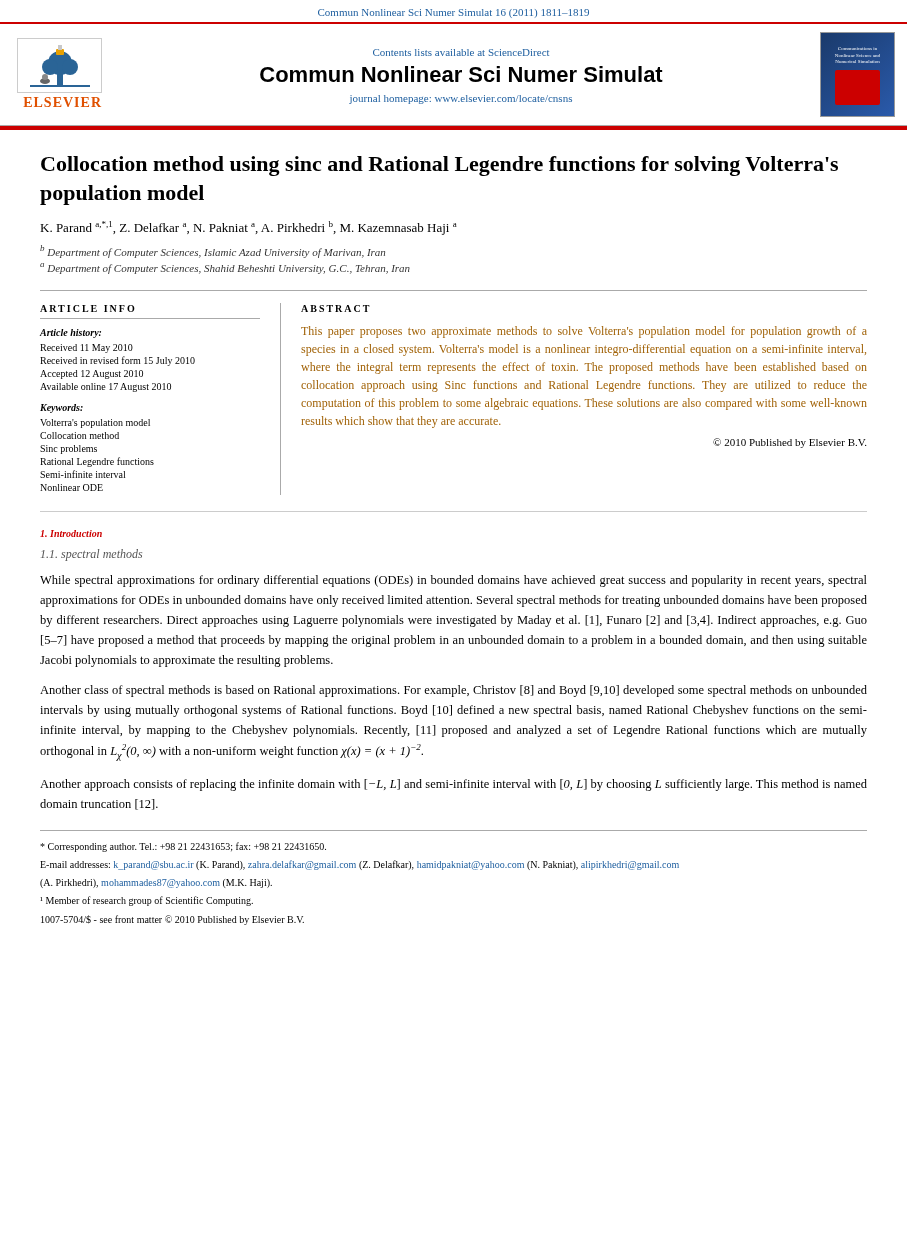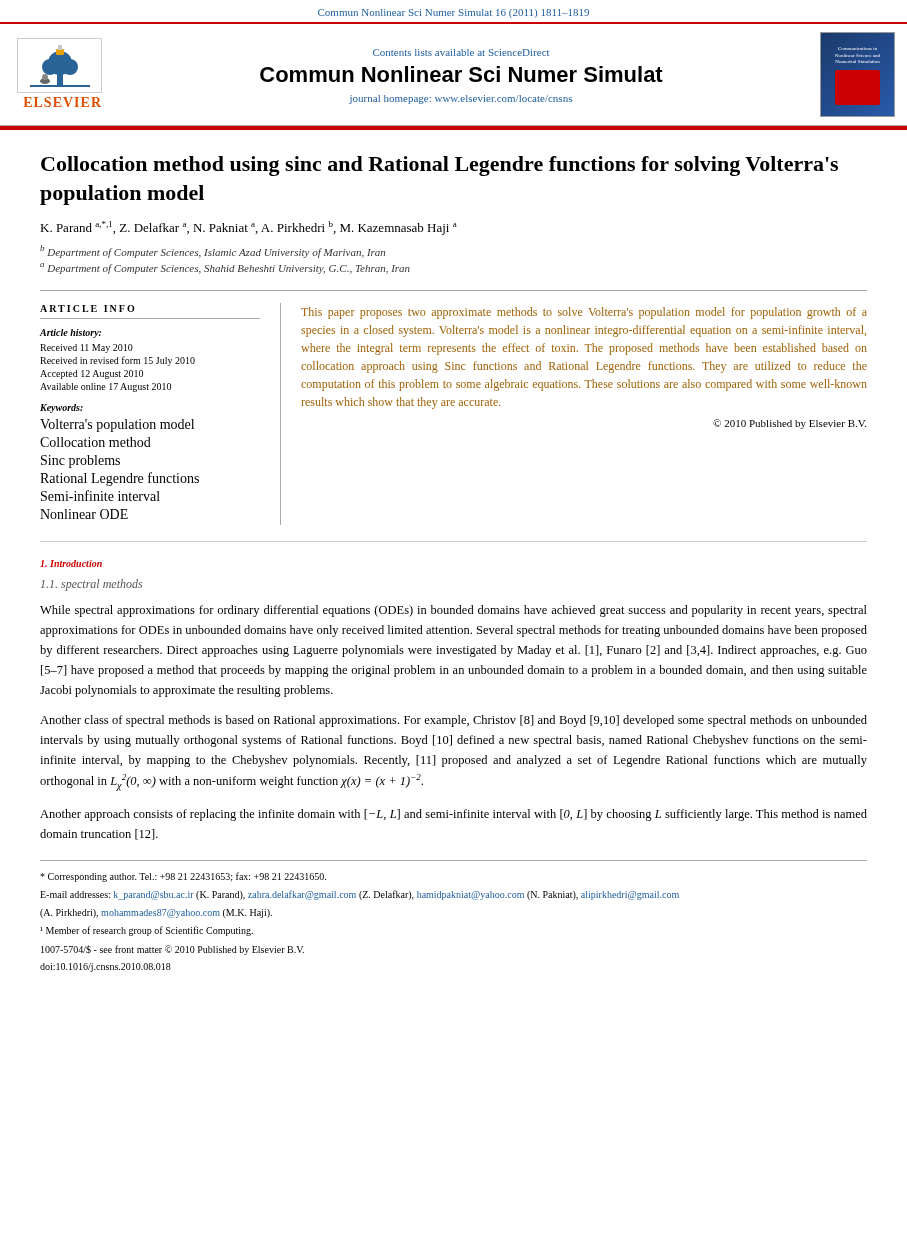--- a/index.html
+++ b/index.html
@@ -201,21 +201,21 @@
 
     .keywords-label {
       font-size: 10px;
       font-style: italic;
       font-weight: bold;
       margin-top: 10px;
       margin-bottom: 4px;
     }
 
     .keyword-item {
-      font-size: 14px;
+      font-size: 10px;
       margin-bottom: 2px;
     }
 
     .divider-vertical {
       width: 1px;
       background: #aaa;
     }
 
     .abstract-section {
       flex: 1;
@@ -394,20 +394,21 @@
       <div class="keyword-item">Collocation method</div>
       <div class="keyword-item">Sinc problems</div>
       <div class="keyword-item">Rational Legendre functions</div>
       <div class="keyword-item">Semi-infinite interval</div>
       <div class="keyword-item">Nonlinear ODE</div>
     </div>
 
     <div class="divider-vertical"></div>
 
     <div class="abstract-section">
+      <div class="abstract-title">ABSTRACT</div>
       <div class="abstract-text">This paper proposes two approximate methods to solve Volterra's population model for population growth of a species in a closed system. Volterra's model is a nonlinear integro-differential equation on a semi-infinite interval, where the integral term represents the effect of toxin. The proposed methods have been established based on collocation approach using Sinc functions and Rational Legendre functions. They are utilized to reduce the computation of this problem to some algebraic equations. These solutions are also compared with some well-known results which show that they are accurate.</div>
       <div class="copyright-line">© 2010 Published by Elsevier B.V.</div>
     </div>
   </div>
 
   <hr class="section-divider">
 
   <div class="section-heading">1. Introduction</div>
 
   <div class="subsection-heading">1.1. spectral methods</div>
@@ -436,18 +437,15 @@
     </div>
     <div class="footnote-text">
       <span>(A. Pirkhedri), </span>
       <a class="footnote-link blue-text" href="#">mohammades87@yahoo.com</a>
       <span> (M.K. Haji).</span>
     </div>
     <div class="footnote-text">¹ Member of research group of Scientific Computing.</div>
     <div class="doi-line">
       <span>1007-5704/$ - see front matter © 2010 Published by Elsevier B.V.</span>
     </div>
-    <div class="doi-line">
-      <span>doi:10.1016/j.cnsns.2010.08.018</span>
-    </div>
   </div>
 
 </div>
 
 </body></html>

